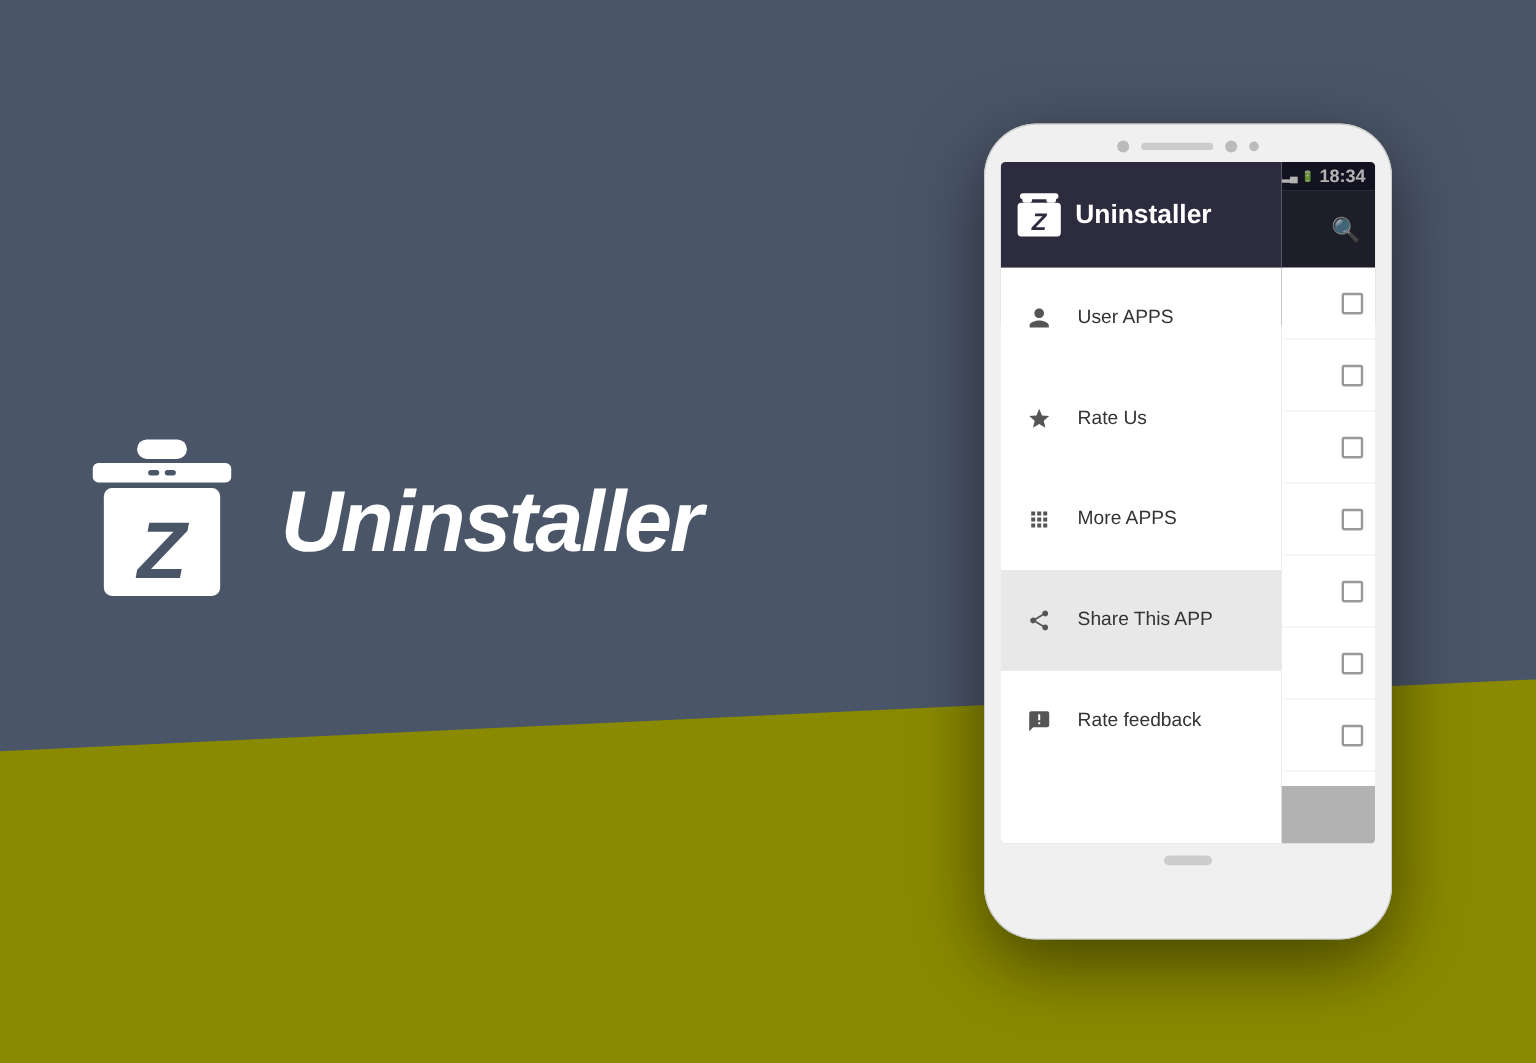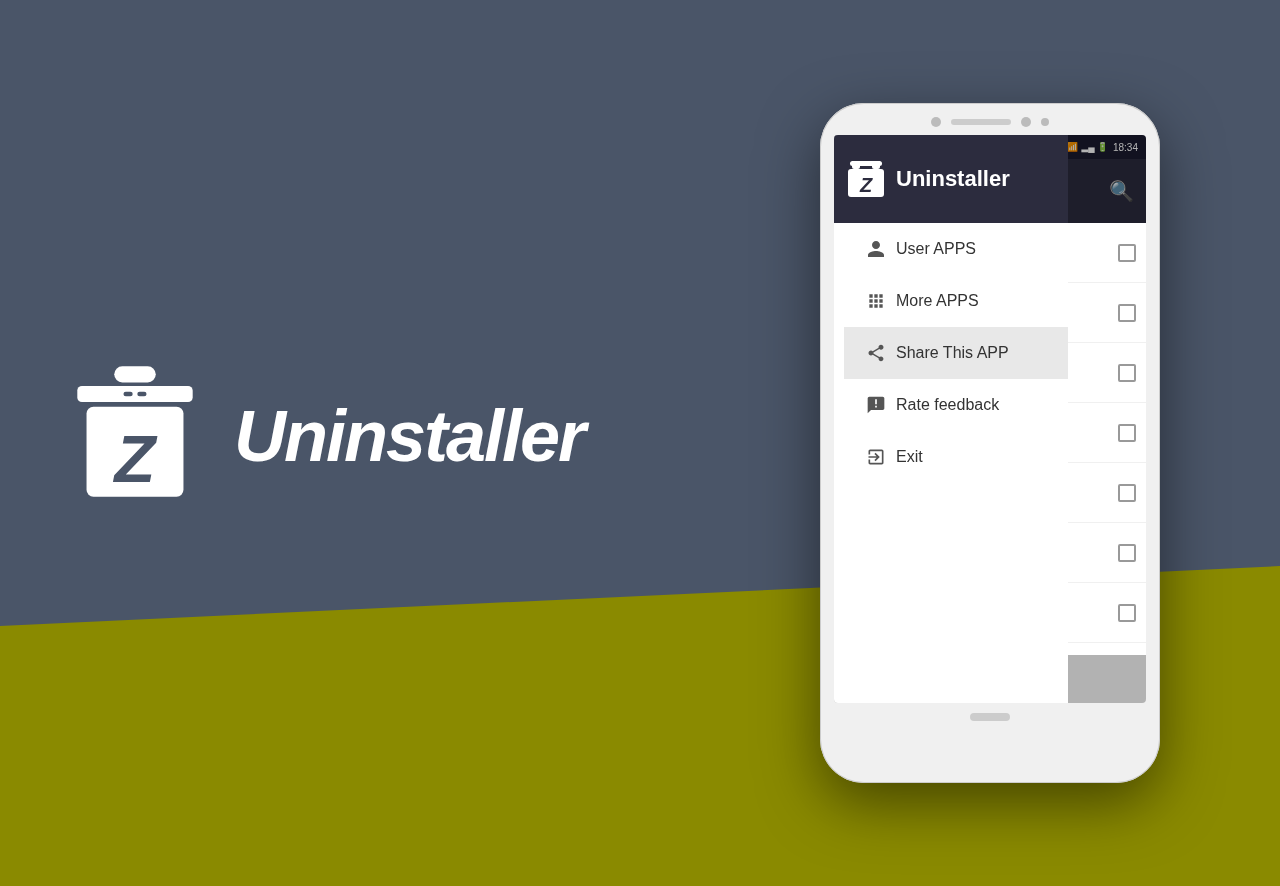--- a/index.html
+++ b/index.html
@@ -137,22 +137,22 @@
     .status-bar-icons {
       display: flex;
       align-items: center;
       gap: 3px;
       color: white;
       font-size: 9px;
     }
 
     .status-time {
       color: white;
-      font-size: 10px;
-      font-weight: normal;
+      font-size: 15px;
+      font-weight: bold;
     }
 
     
     .app-header {
       background: #2c2c3e;
       height: 64px;
       display: flex;
       align-items: center;
       padding: 0 12px;
       justify-content: space-between;
@@ -219,25 +219,24 @@
     .drawer-header-name {
       color: white;
       font-size: 22px;
       font-weight: bold;
     }
 
     
     .menu-item {
       display: flex;
       align-items: center;
-      padding: 14px 20px;
-      gap: 8px;
+      padding: 30px 20px;
+      gap: 20px;
       cursor: pointer;
       border-bottom: none;
-      margin-left: 10px;
     }
 
     .menu-item.active {
       background: #e8e8e8;
     }
 
     .menu-icon {
       width: 24px;
       height: 24px;
       color: #555;
@@ -411,20 +410,28 @@
 
         <div class="menu-item">
           <div class="menu-icon">
             <svg width="20" height="20" viewBox="0 0 24 24" fill="#555">
                 <path d="M12 12c2.7 0 4.8-2.1 4.8-4.8S14.7 2.4 12 2.4 7.2 4.5 7.2 7.2 9.3 12 12 12zm0 2.4c-3.2 0-9.6 1.6-9.6 4.8v2.4h19.2v-2.4c0-3.2-6.4-4.8-9.6-4.8z"></path>
               </svg>
           </div>
           <span class="menu-label">User APPS</span>
         </div>
 
+        <div class="menu-item">
+          <div class="menu-icon">
+            <svg width="20" height="20" viewBox="0 0 24 24" fill="#555">
+                <path d="M12 17.27L18.18 21l-1.64-7.03L22 9.24l-7.19-.61L12 2 9.19 8.63 2 9.24l5.46 4.73L5.82 21z"></path>
+              </svg>
+          </div>
+          <span class="menu-label">Rate Us</span>
+        </div>
 
         <div class="menu-item">
           <div class="menu-icon">
             <svg width="20" height="20" viewBox="0 0 24 24" fill="#555">
                 <path d="M4 8h4V4H4v4zm6 12h4v-4h-4v4zm-6 0h4v-4H4v4zm0-6h4v-4H4v4zm6 0h4v-4h-4v4zm6-10v4h4V4h-4zm-6 4h4V4h-4v4zm6 6h4v-4h-4v4zm0 6h4v-4h-4v4z"></path>
               </svg>
           </div>
           <span class="menu-label">More APPS</span>
         </div>
 
@@ -439,28 +446,20 @@
 
         <div class="menu-item">
           <div class="menu-icon">
             <svg width="20" height="20" viewBox="0 0 24 24" fill="#555">
                 <path d="M20 2H4c-1.1 0-2 .9-2 2v18l4-4h14c1.1 0 2-.9 2-2V4c0-1.1-.9-2-2-2zm-7 9h-2V5h2v6zm0 4h-2v-2h2v2z"></path>
               </svg>
           </div>
           <span class="menu-label">Rate feedback</span>
         </div>
 
-        <div class="menu-item">
-          <div class="menu-icon">
-            <svg width="20" height="20" viewBox="0 0 24 24" fill="#555">
-                <path d="M10.09 15.59L11.5 17l5-5-5-5-1.41 1.41L12.67 11H3v2h9.67l-2.58 2.59zM19 3H5c-1.11 0-2 .9-2 2v4h2V5h14v14H5v-4H3v4c0 1.1.89 2 2 2h14c1.1 0 2-.9 2-2V5c0-1.1-.9-2-2-2z"></path>
-              </svg>
-          </div>
-          <span class="menu-label">Exit</span>
-        </div>
       </div>
 
       <div class="phone-bottom-nav">
         <span class="nav-btn">▼</span>
         <span class="nav-btn">□</span>
         <span class="nav-btn">○</span>
         <span class="nav-btn">◁</span>
       </div>
 
     </div>

